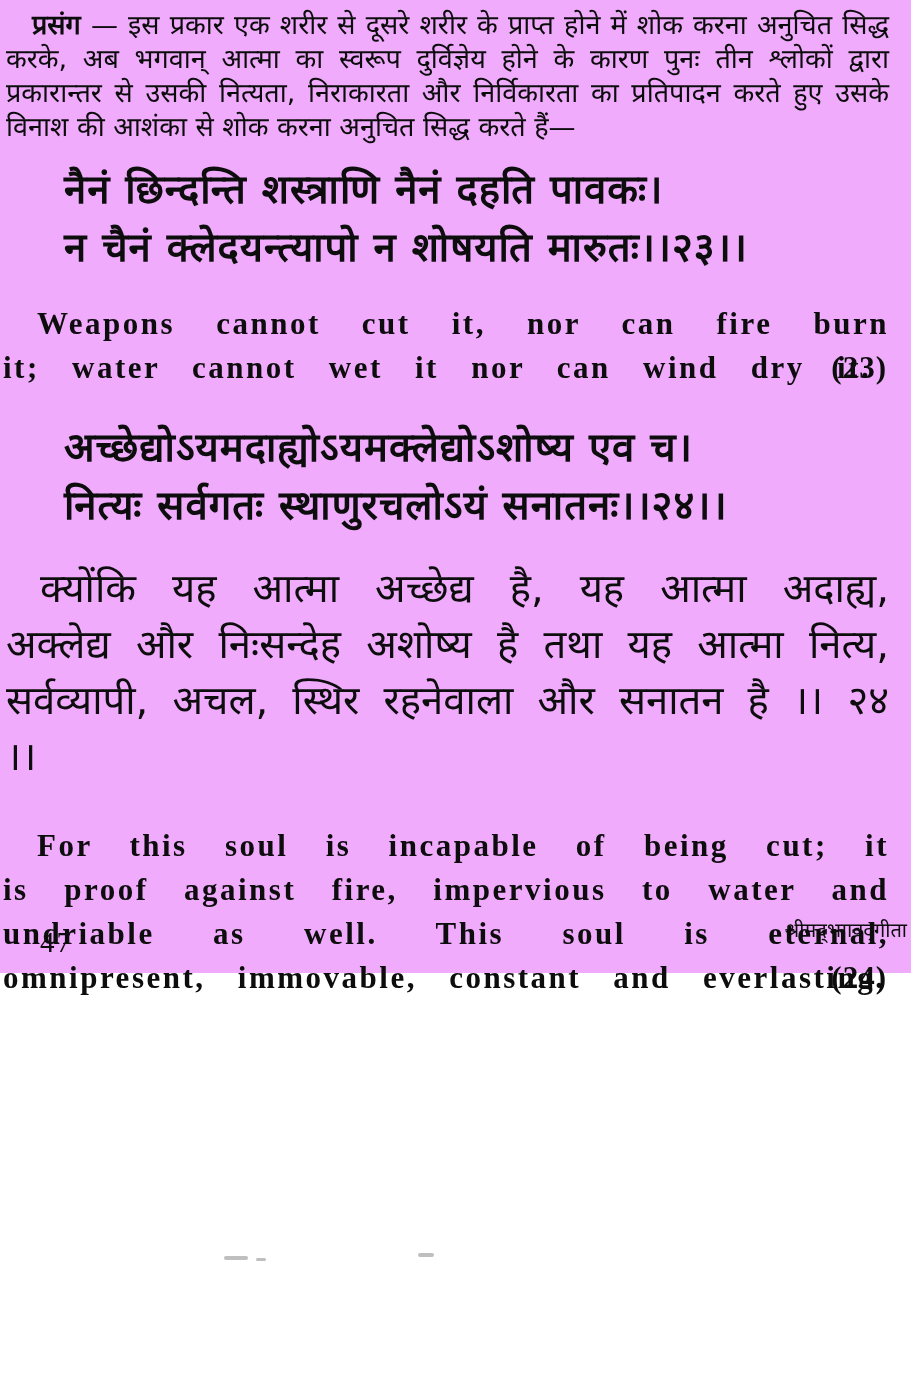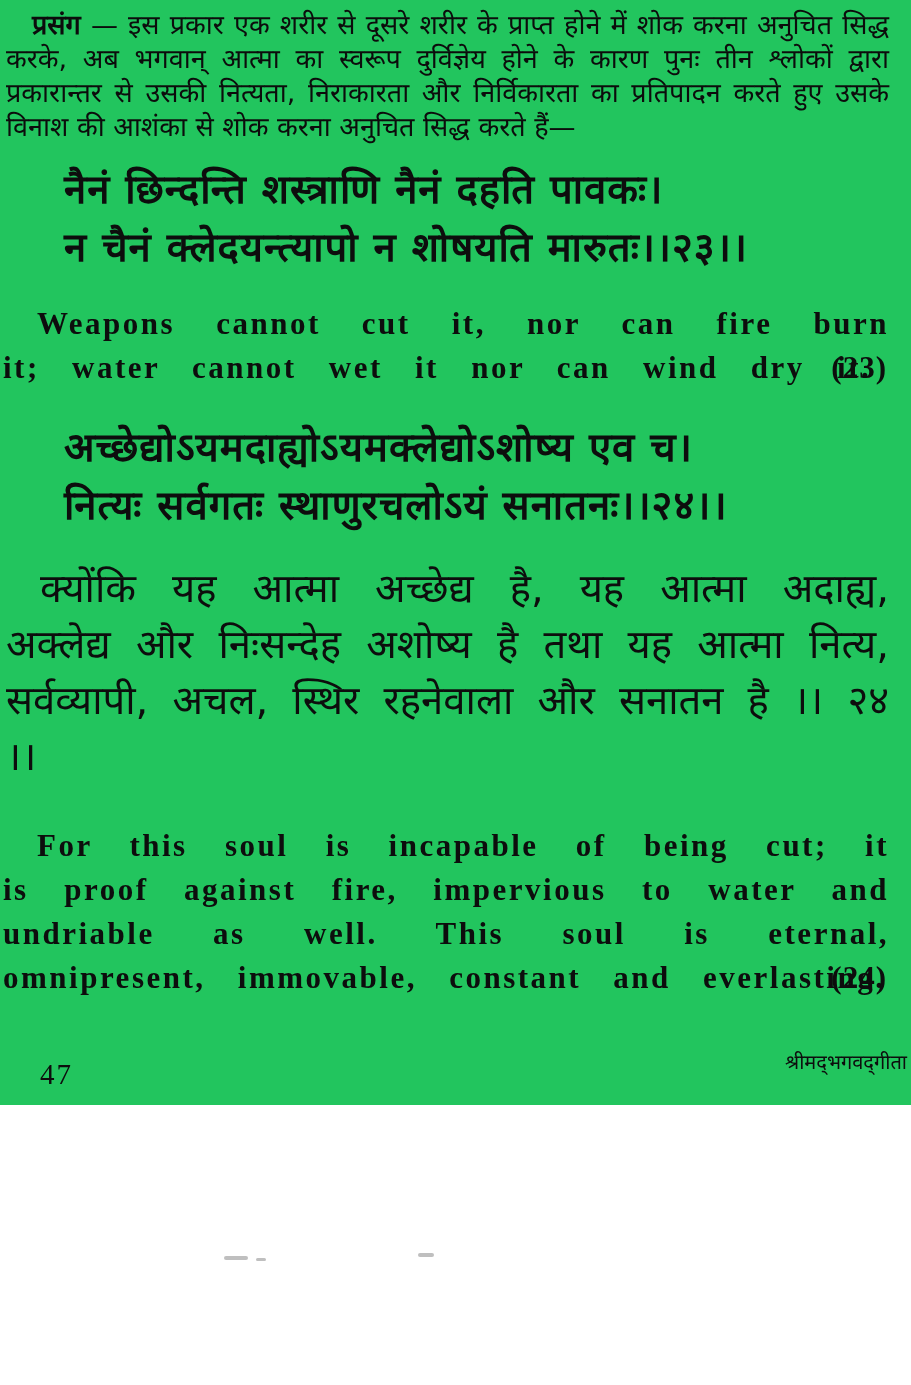--- a/index.html
+++ b/index.html
@@ -7,22 +7,22 @@
   html, body {
     width: 911px;
     height: 1385px;
     background: #ffffff;
     overflow: hidden;
   }
 
   .page {
     position: relative;
     width: 911px;
-    height: 1105px;
-    background: #22c55e;
+    height: 973px;
+    background: #f0abfc;
     color: #0d0d0d;
     padding: 8px 22px 0 6px;
     font-family: "DejaVu Sans", sans-serif;
   }
 
   
   .intro {
     font-size: 27px;
     line-height: 34px;
     text-align: justify;

